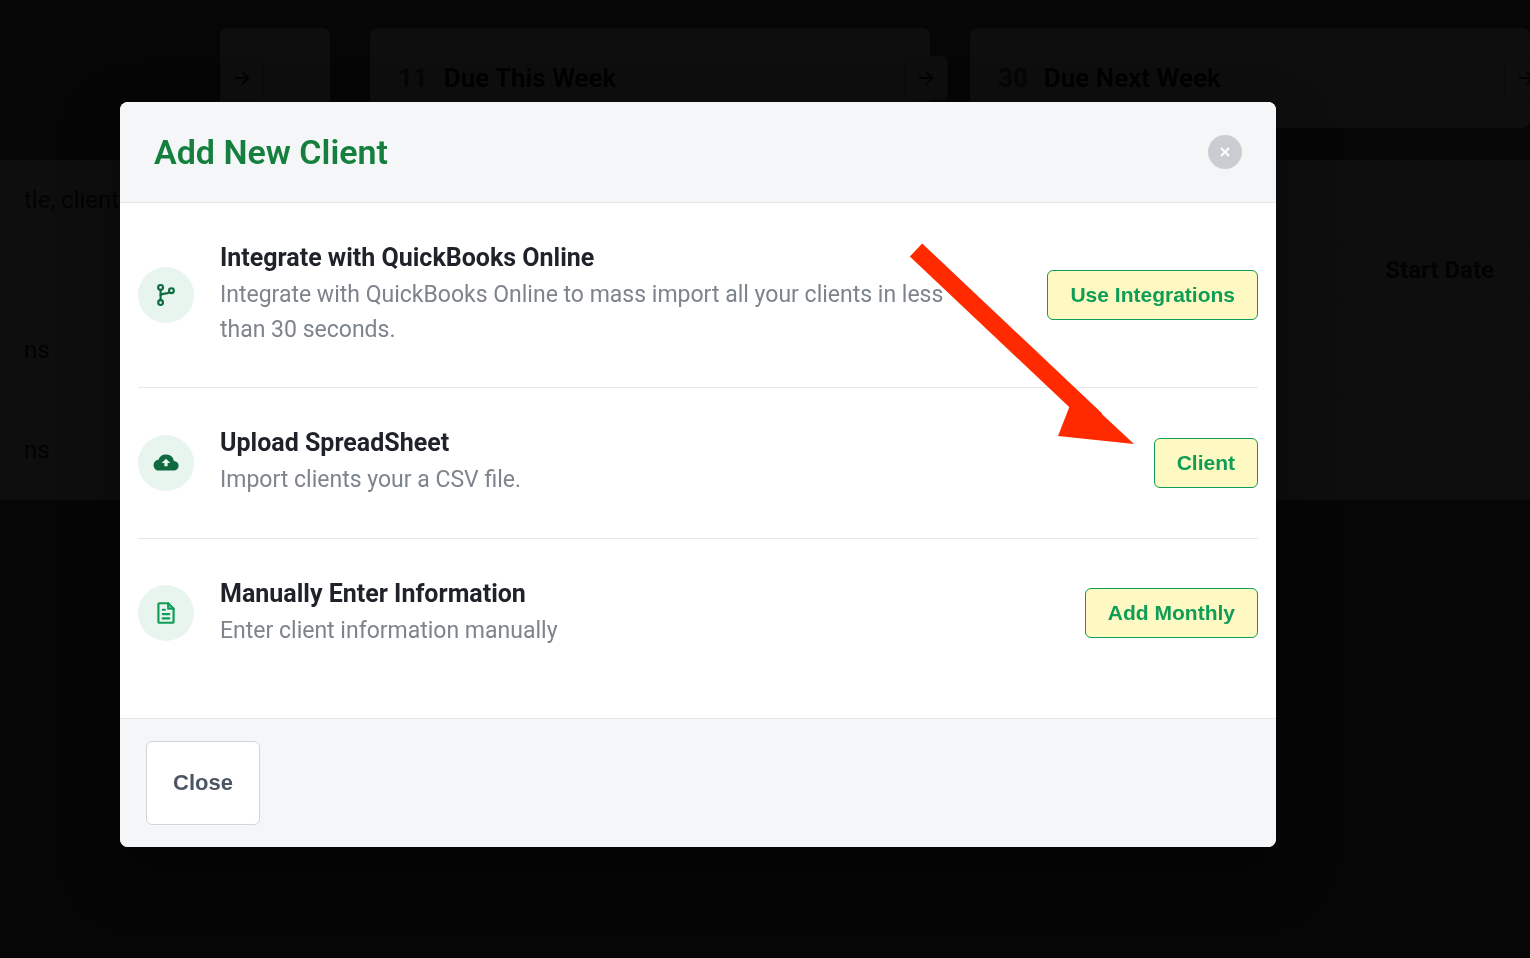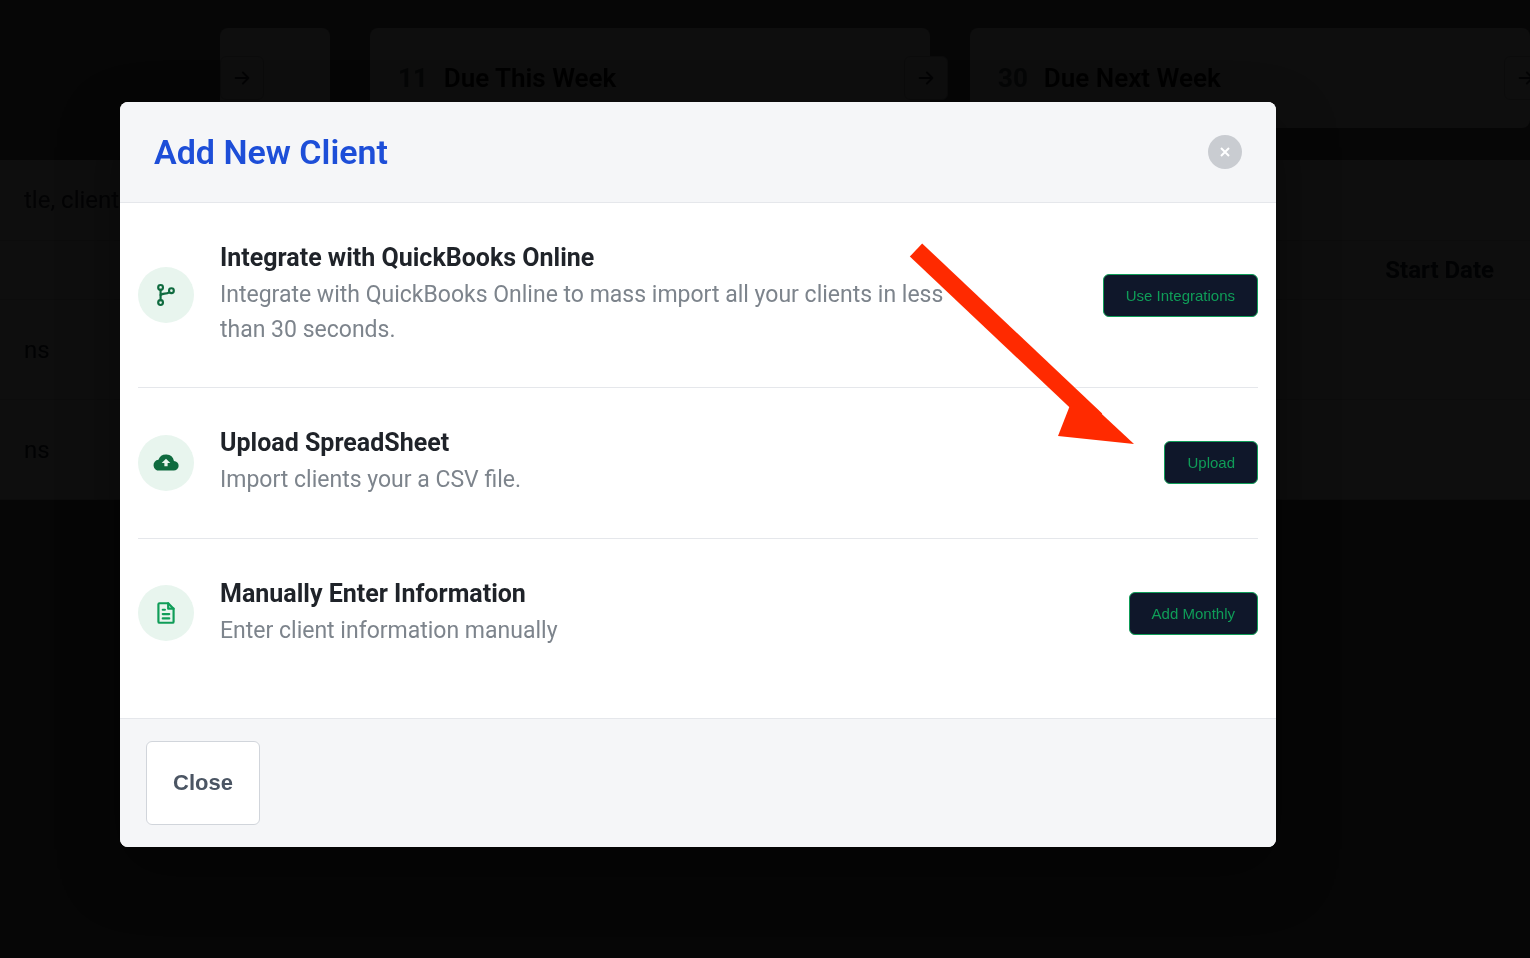--- a/index.html
+++ b/index.html
@@ -22,34 +22,34 @@
   .bg-progress { margin-top: 10px; height: 12px; width: 360px; background: #4338ca; border-radius: 6px; position: relative; }
   .bg-progress-label { position: absolute; right: 8px; top: -6px; color: #c7d2fe; font-size: 18px; font-weight: 700; }
   .bg-hours { position: absolute; top: 780px; left: 960px; font-size: 26px; color: #374151; }
 
   
   .overlay { position: absolute; inset: 0; background: rgba(0,0,0,0.55); }
 
   
   .modal { position: absolute; top: 102px; left: 120px; width: 1156px; background: #fff; border-radius: 8px; box-shadow: 0 24px 60px rgba(0,0,0,0.4); overflow: hidden; }
   .modal-header { background: #f5f6f8; padding: 30px 34px 30px 34px; display: flex; align-items: center; justify-content: space-between; border-bottom: 1px solid #e5e7eb; }
-  .modal-title { font-size: 34px; font-weight: 600; color: #1d4ed8; }
+  .modal-title { font-size: 34px; font-weight: 600; color: #15803d; }
   .close-btn { width: 34px; height: 34px; border-radius: 50%; background: #c9ccd1; display: flex; align-items: center; justify-content: center; cursor: pointer; }
   .close-btn svg { width: 16px; height: 16px; stroke: #fff; stroke-width: 3; }
 
   .modal-body { padding: 0 18px 30px; background: #fff; }
   .option-row { display: flex; align-items: center; gap: 26px; padding: 40px 0; border-bottom: 1px solid #e5e7eb; }
   .option-row:last-child { border-bottom: none; }
   .option-icon { width: 56px; height: 56px; min-width: 56px; border-radius: 50%; background: #e8f5ee; display: flex; align-items: center; justify-content: center; }
   .option-icon svg { width: 26px; height: 26px; }
   .option-text { flex: 1; }
   .option-title { font-size: 25px; font-weight: 700; color: #1f2329; margin-bottom: 6px; }
   .option-desc { font-size: 23px; color: #7d848c; line-height: 1.5; max-width: 740px; }
   .option-action { }
-  .ghost-btn { border: 1.5px solid #0f9d58; color: #0f9d58; background: #0f172a; border-radius: 6px; padding: 12px 22px; font-size: 15px; font-weight: 400; cursor: pointer; white-space: nowrap; }
+  .ghost-btn { border: 1.5px solid #0f9d58; color: #0f9d58; background: #fef9c3; border-radius: 6px; padding: 12px 22px; font-size: 21px; font-weight: 700; cursor: pointer; white-space: nowrap; }
 
   .modal-footer { background: #f5f6f8; border-top: 1px solid #e5e7eb; padding: 22px 26px; }
   .close-text-btn { border: 1px solid #d1d5db; background: #fff; color: #4b5563; border-radius: 6px; padding: 28px 26px; font-size: 22px; font-weight: 700; cursor: pointer; }
 
   
   .red-arrow { position: absolute; top: 240px; left: 906px; width: 230px; height: 210px; pointer-events: none; }
 </style>
 </head>
 <body>
 
@@ -144,21 +144,21 @@
         <svg viewBox="0 0 24 24" fill="#0f6b3f">
           <path d="M19 15a4 4 0 0 0-.7-7.95A6 6 0 0 0 6.5 8.5 4 4 0 0 0 6 16h3v-3h2V9l4 4h-2v3h6a3.99 3.99 0 0 0 0-1z" opacity="0"></path>
           <path d="M19.35 10.04A7.49 7.49 0 0 0 5 9 5 5 0 0 0 6 19h13a4 4 0 0 0 .35-8.96zM12 8l4 4h-2.5v3h-3v-3H8l4-4z"></path>
         </svg>
       </div>
       <div class="option-text">
         <div class="option-title">Upload SpreadSheet</div>
         <div class="option-desc">Import clients your a CSV file.</div>
       </div>
       <div class="option-action">
-        <button class="ghost-btn">Upload</button>
+        <button class="ghost-btn">Client</button>
       </div>
     </div>
 
     <div class="option-row">
       <div class="option-icon">
         <svg viewBox="0 0 24 24" fill="none" stroke="#0f9d58" stroke-width="2" stroke-linecap="round" stroke-linejoin="round">
           <path d="M14 3H6a1 1 0 0 0-1 1v16a1 1 0 0 0 1 1h12a1 1 0 0 0 1-1V8z"></path>
           <path d="M14 3v5h5"></path>
             <path d="M9 13h6M9 17h6M9 9h2"></path>
         </svg>

